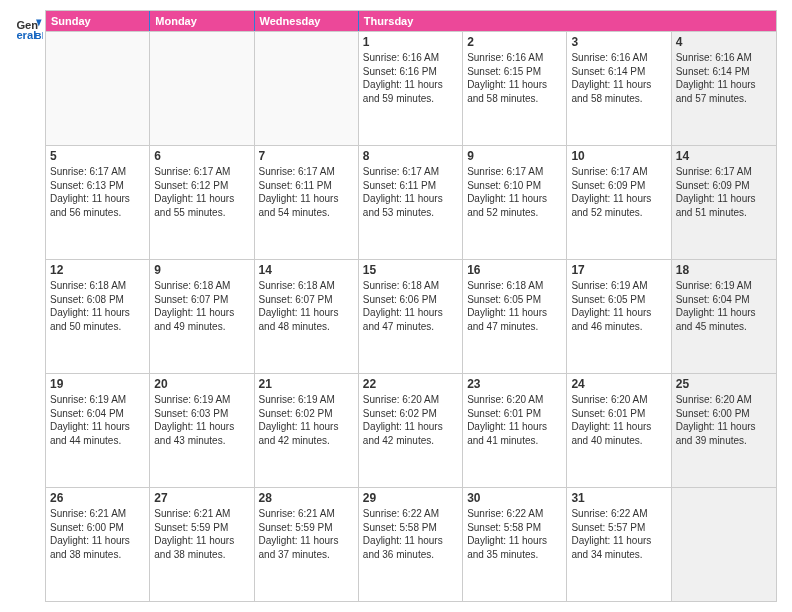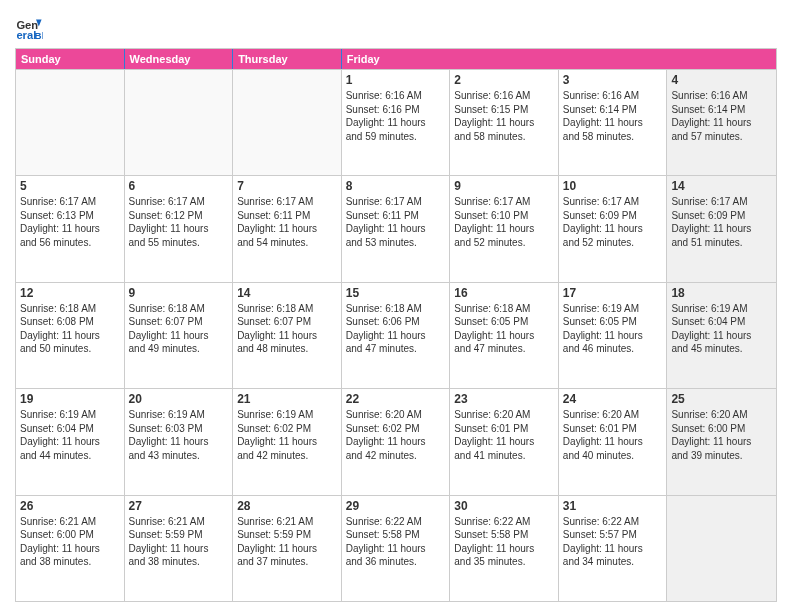--- a/index.html
+++ b/index.html
@@ -8,21 +8,21 @@
       height: 612px;
       font-family: Arial, sans-serif;
       background: #fff;
       overflow: hidden;
     }
     .page {
       width: 792px;
       height: 612px;
       padding: 10px 15px 10px 15px;
       display: flex;
-      flex-direction: column;
+      flex-direction: row;
     }
     .header {
       display: flex;
       justify-content: space-between;
       align-items: flex-start;
       margin-bottom: 6px;
     }
     .logo {
       display: flex;
       align-items: center;
@@ -115,23 +115,23 @@
       </svg>
     </div>
     <div class="title-block">
       <div class="month-title"></div>
       <div class="subtitle"></div>
     </div>
   </div>
   <div class="calendar">
     <div class="cal-header" id="cal-header">
         <div class="cal-header-cell">Sunday</div>
+        <div class="cal-header-cell">Monday</div>
         <div class="cal-header-cell">Wednesday</div>
         <div class="cal-header-cell">Thursday</div>
-        <div class="cal-header-cell">Friday</div>
       </div>
     <div class="cal-body" id="cal-body">
         <div class="cal-row">
           <div class="cal-cell empty"></div>
           <div class="cal-cell empty"></div>
           <div class="cal-cell empty"></div>
           <div class="cal-cell">
             <div class="day-num">1</div>
             <div class="cell-text" style="white-space: pre-line;">Sunrise: 6:16 AM
 Sunset: 6:16 PM

